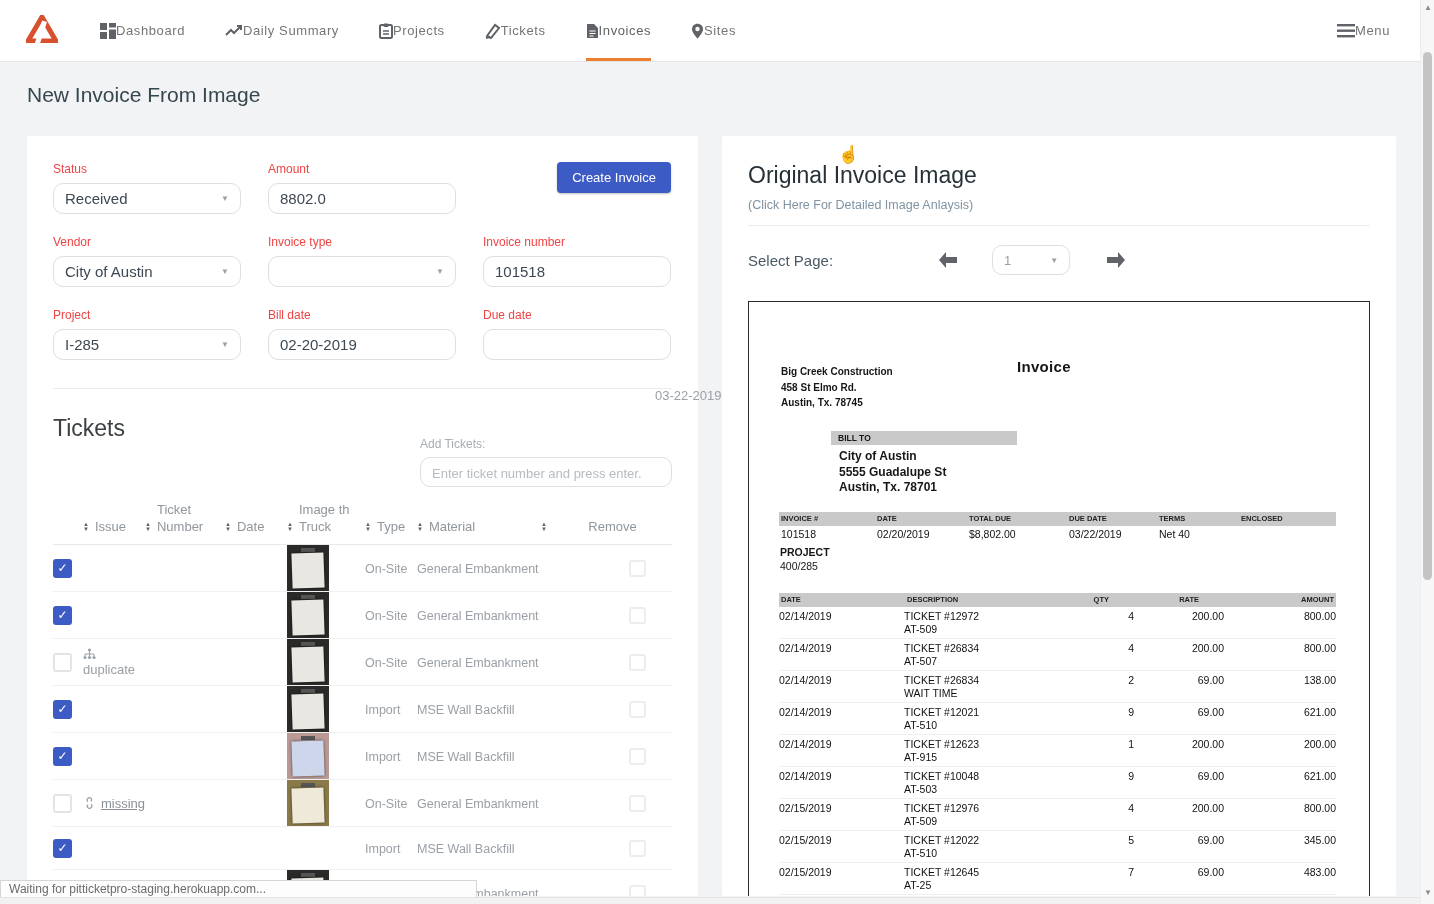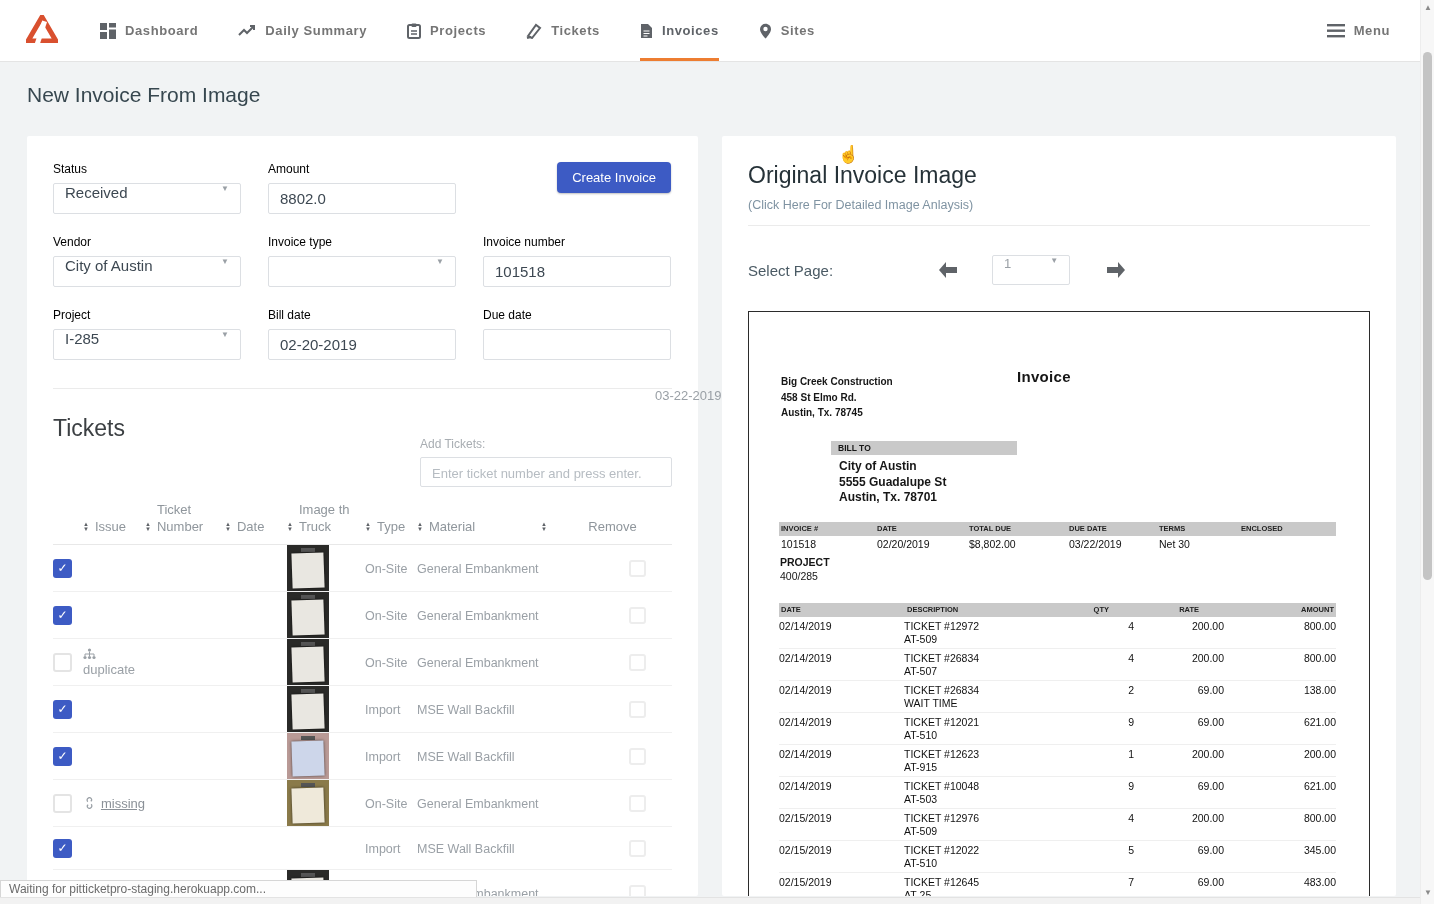--- a/index.html
+++ b/index.html
@@ -11,49 +11,49 @@
     color:#3c4043;
   }
   
   #navbar{
     position:absolute; top:0; left:0; right:14px; height:62px;
     background:#fff; border-bottom:1px solid #e4e4e4;
     display:flex; align-items:stretch; padding:0 26px; z-index:5;
   }
   .logo-wrap{ display:flex; align-items:center; margin-right:42px; }
   .nav-item{
-    display:flex; align-items:center; gap:9px;
+    display:flex; align-items:center; gap:0;
     margin-right:40px; cursor:pointer;
-    font-size:13px; font-weight:700; letter-spacing:.6px; color:#757575;
+    font-size:13px; font-weight:400; letter-spacing:.6px; color:#757575;
     border-bottom:3px solid transparent; padding-top:3px;
   }
   .nav-item svg{ display:block; }
   .nav-item.active{ color:#5f6368; border-bottom-color:var(--accent,#ED7D31); }
   .menu-item{ margin-left:auto; margin-right:4px; }
   
   #page-title{
     position:absolute; left:27px; top:83px;
     font-size:21px; font-weight:400; color:#37474f;
   }
   
   .card{ position:absolute; background:#fff; border-radius:2px; }
   #left-card{ left:27px; top:136px; width:671px; height:760px; padding:26px; overflow:hidden; }
   #right-card{ left:722px; top:136px; width:674px; height:760px; padding:26px; overflow:hidden; }
   
   #form-grid{
     display:grid; grid-template-columns:188px 188px 188px;
     column-gap:27px; row-gap:21px;
   }
   .field label{
-    display:block; font-size:12px; color:#000000; margin-bottom:7px; font-weight:400;
+    display:block; font-size:12px; color:#ef4444; margin-bottom:7px; font-weight:400;
   }
   .control{
-    height:31px; width:100%; border:1px solid #dcdfe3; border-radius:2px;
+    height:31px; width:100%; border:1px solid #dcdfe3; border-radius:10px;
     background:#fff; font-size:15px; color:#3d4852;
-    display:flex; padding:0 11px;
+    display:flex; align-items:center; padding:0 11px;
     font-family:"Liberation Sans",sans-serif;
   }
   input.control{ outline:none; }
   input.control::placeholder{ color:#b6bcc2; font-size:13px; }
   .select .caret{ margin-left:auto; font-size:8px; color:#9aa0a6; }
   .create-wrap{ justify-self:end; align-self:start; }
   #create-invoice-btn{
     background:var(--btn-blue,#3D5BC4); color:#fff; border:none; border-radius:4px;
     font-size:13px; padding:8px 15px; cursor:pointer; font-family:inherit;
     box-shadow:0 1px 2px rgba(0,0,0,.25);
@@ -93,21 +93,21 @@
   tr:nth-child(9) .thumb .paper{ display:none; }
   .type-txt,.material-txt{ color:#9aa0a6; font-size:12.5px; }
   .remove-cell{ display:flex; justify-content:flex-end; padding-right:26px; }
   .rm-cb{ width:17px; height:17px; border:2px solid #ededed; border-radius:3px; background:#fff; cursor:pointer; }
   th.remove-th .th-inner span.lbl{ margin:0 auto; }
   
   #orig-title{ font-size:23px; font-weight:500; color:#263238; }
   #analysis-link{ display:inline-block; margin-top:9px; font-size:12.5px; color:#7f93a2; cursor:pointer; position:relative; }
   #cursor-hand{ position:absolute; left:116px; top:8px; font-size:17px; color:#6d757b; text-shadow:0 0 2px #fff; pointer-events:none; }
   #right-card .hr{ margin-top:12px; }
-  #select-page-row{ display:flex; align-items:center; margin-top:29px; }
+  #select-page-row{ display:flex; align-items:center; margin-top:19px; }
   #select-page-label{ font-size:15px; color:#4a5a64; font-weight:500; }
   .arrow-btn{ background:none; border:none; cursor:pointer; padding:0; display:flex; }
   #prev-arrow{ margin-left:103px; }
   #page-select{ width:78px; height:30px; margin-left:32px; font-size:13px; color:#9aa0a6; }
   #next-arrow{ margin-left:34px; }
   
   #invoice-doc{
     margin-top:26px; border:1px solid #2b2b2b; height:596px; position:relative;
     background:#fff; overflow:hidden; color:#161616;
   }
@@ -620,21 +620,21 @@
         <span class="bar-label" style="left: 190px;">TOTAL DUE</span>
         <span class="bar-label" style="left: 290px;">DUE DATE</span>
         <span class="bar-label" style="left: 380px;">TERMS</span>
         <span class="bar-label" style="left: 462px;">ENCLOSED</span>
       </div>
     <div class="abs summary-vals">
         <span class="val-label" style="left: 2px;">101518</span>
         <span class="val-label" style="left: 98px;">02/20/2019</span>
         <span class="val-label" style="left: 190px;">$8,802.00</span>
         <span class="val-label" style="left: 290px;">03/22/2019</span>
-        <span class="val-label" style="left: 380px;">Net 30</span>
+        <span class="val-label" style="left: 380px;">Net 40</span>
         <span class="val-label" style="left: 462px;"></span>
       </div>
     <div class="abs project-label">PROJECT</div>
     <div class="abs project-value">400/285</div>
     <div class="abs" id="items-wrap">
       <div id="items-header">
           <span class="bar-label" style="left: 2px;">DATE</span>
           <span class="bar-label" style="left: 128px;">DESCRIPTION</span>
           <span class="bar-label" style="right: 227px;">QTY</span>
           <span class="bar-label" style="right: 137px;">RATE</span>

